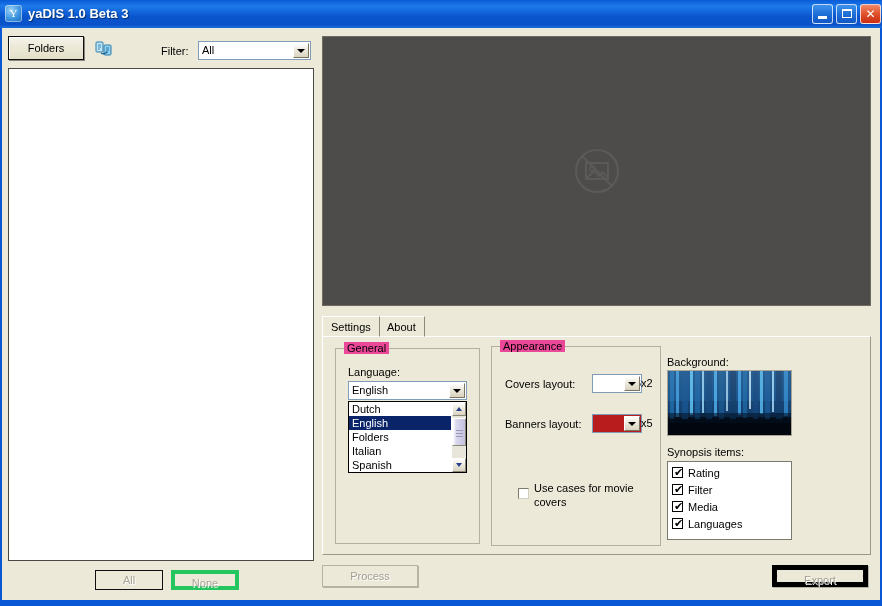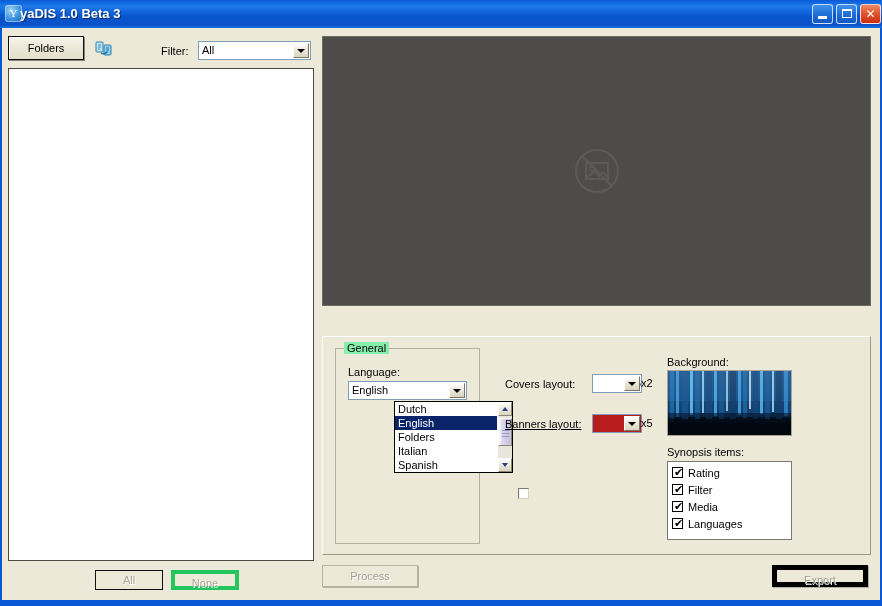--- a/index.html
+++ b/index.html
@@ -48,21 +48,21 @@
     left: 0; top: 0;
     width: 17px; height: 17px;
     line-height: 17px;
     text-align: center;
     font-family: "Liberation Serif", serif;
     font-size: 11px;
     color: #ffffff;
   }
   #title-text {
     position: absolute;
-    left: 20px; top: 5px;
+    left: 28px; top: 5px;
     height: 18px;
     line-height: 18px;
     font-family: "Liberation Sans", sans-serif;
     font-size: 13px;
     font-weight: bold;
     color: #ffffff;
     text-shadow: 1px 1px 1px rgba(0,0,0,0.45);
     white-space: nowrap;
   }
   .title-btn {
@@ -283,21 +283,21 @@
   
   .groupbox {
     position: absolute;
     box-sizing: border-box;
     border: 1px solid #b4b0a0;
     background: transparent;
   }
   .groupbox-title {
     position: absolute;
     top: -7px; left: 8px;
-    background: #86efac;
+    background: #ec4899;
     padding: 0 3px;
     font-size: 11px;
     color: #000000;
   }
   #grp-general { left: 335px; top: 348px; width: 145px; height: 196px; }
   #grp-appearance { left: 491px; top: 346px; width: 170px; height: 200px; }
 
   
   #lang-label {
     position: absolute;
@@ -318,21 +318,20 @@
     font-size: 11px;
   }
   #lang-dropdown {
     position: absolute;
     left: 348px; top: 401px;
     width: 119px; height: 72px;
     background: #ffffff;
     border: 1px solid #000000;
     box-sizing: border-box;
     overflow: hidden;
-    margin-left: 46px;
   }
   .lang-option {
     position: relative;
     height: 14px;
     line-height: 14px;
     padding-left: 3px;
     font-size: 11px;
     color: #000000;
     white-space: nowrap;
     cursor: default;
@@ -391,21 +390,21 @@
   }
   .thumb-grip {
     position: absolute;
     left: 3px;
     width: 7px; height: 1px;
     background: #9a97b8;
   }
 
   
   #covers-label { position: absolute; left: 505px; top: 378px; font-size: 11px; text-align: right; }
-  #banners-label { position: absolute; left: 505px; top: 418px; font-size: 11px; text-decoration: underline; }
+  #banners-label { position: absolute; left: 505px; top: 418px; font-size: 11px; }
   #covers-combo {
     position: absolute; left: 592px; top: 374px;
     width: 50px; height: 19px;
     background: #ffffff; border: 1px solid #7f9db9; box-sizing: border-box;
   }
   #banners-combo {
     position: absolute; left: 592px; top: 414px;
     width: 50px; height: 19px;
     background: #b91c1c; border: 1px solid #7f9db9; box-sizing: border-box;
   }
@@ -558,20 +557,24 @@
       <svg width="48" height="48" viewBox="0 0 48 48" xmlns="http://www.w3.org/2000/svg">
         <circle cx="24" cy="24" r="21" fill="none" stroke="#5c5959" stroke-width="2.2"></circle>
         <rect x="13" y="16" width="22" height="16" fill="none" stroke="#5c5959" stroke-width="2"></rect>
         <circle cx="19" cy="22" r="2.2" fill="none" stroke="#5c5959" stroke-width="1.6"></circle>
         <path d="M14 31 l7 -7 l5 5 l4 -4 l5 6" fill="none" stroke="#5c5959" stroke-width="1.8"></path>
         <line x1="9" y1="9" x2="39" y2="39" stroke="#5c5959" stroke-width="2.4"></line>
       </svg>
     </div>
   </div>
 
+  <div id="tab-strip">
+    <div class="tab" id="tab-settings">Settings</div>
+    <div class="tab" id="tab-about">About</div>
+  </div>
   <div id="tab-page"></div>
 
   <div class="groupbox" id="grp-general">
     <div class="groupbox-title">General</div>
   </div>
   <div id="lang-label">Language:</div>
   <div id="lang-combo">
     <div id="lang-combo-text">English</div>
     <div class="combo-arrow-btn">
       <div class="arrow-down"></div>
@@ -591,35 +594,39 @@
         <div class="thumb-grip" style="top:11px;"></div>
         <div class="thumb-grip" style="top:14px;"></div>
         <div class="thumb-grip" style="top:17px;"></div>
       </div>
       <div class="scroll-arrow" id="scroll-down">
         <div class="arrow-down-sm"></div>
       </div>
     </div>
   </div>
 
+  <div class="groupbox" id="grp-appearance">
+    <div class="groupbox-title">Appearance</div>
+  </div>
   <div id="covers-label">Covers layout:</div>
   <div id="covers-combo">
     <div class="small-combo-text">6x2</div>
     <div class="combo-arrow-btn">
       <div class="arrow-down"></div>
     </div>
   </div>
   <div id="banners-label">Banners layout:</div>
   <div id="banners-combo">
     <div class="small-combo-text">2x5</div>
     <div class="combo-arrow-btn">
       <div class="arrow-down"></div>
     </div>
   </div>
   <div id="usecases-check"></div>
+  <div id="usecases-label">Use cases for movie covers</div>
 
   <div id="bg-label">Background:</div>
   <div id="bg-preview">
     <svg width="123" height="64" viewBox="0 0 123 64" preserveAspectRatio="none" xmlns="http://www.w3.org/2000/svg">
       <defs>
         <linearGradient id="vfade" x1="0" y1="0" x2="0" y2="1">
           <stop offset="0%" stop-color="#ffffff" stop-opacity="0.95"></stop>
           <stop offset="55%" stop-color="#ffffff" stop-opacity="0.35"></stop>
           <stop offset="100%" stop-color="#ffffff" stop-opacity="0"></stop>
         </linearGradient>

